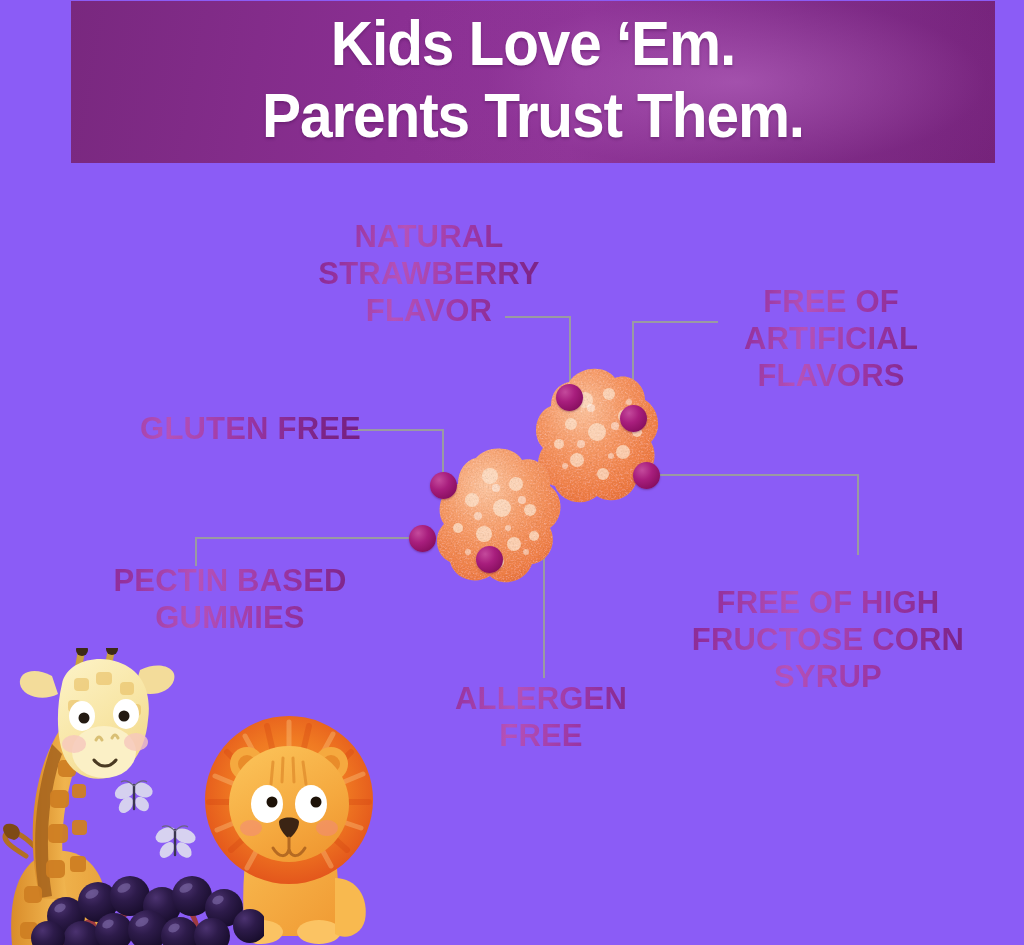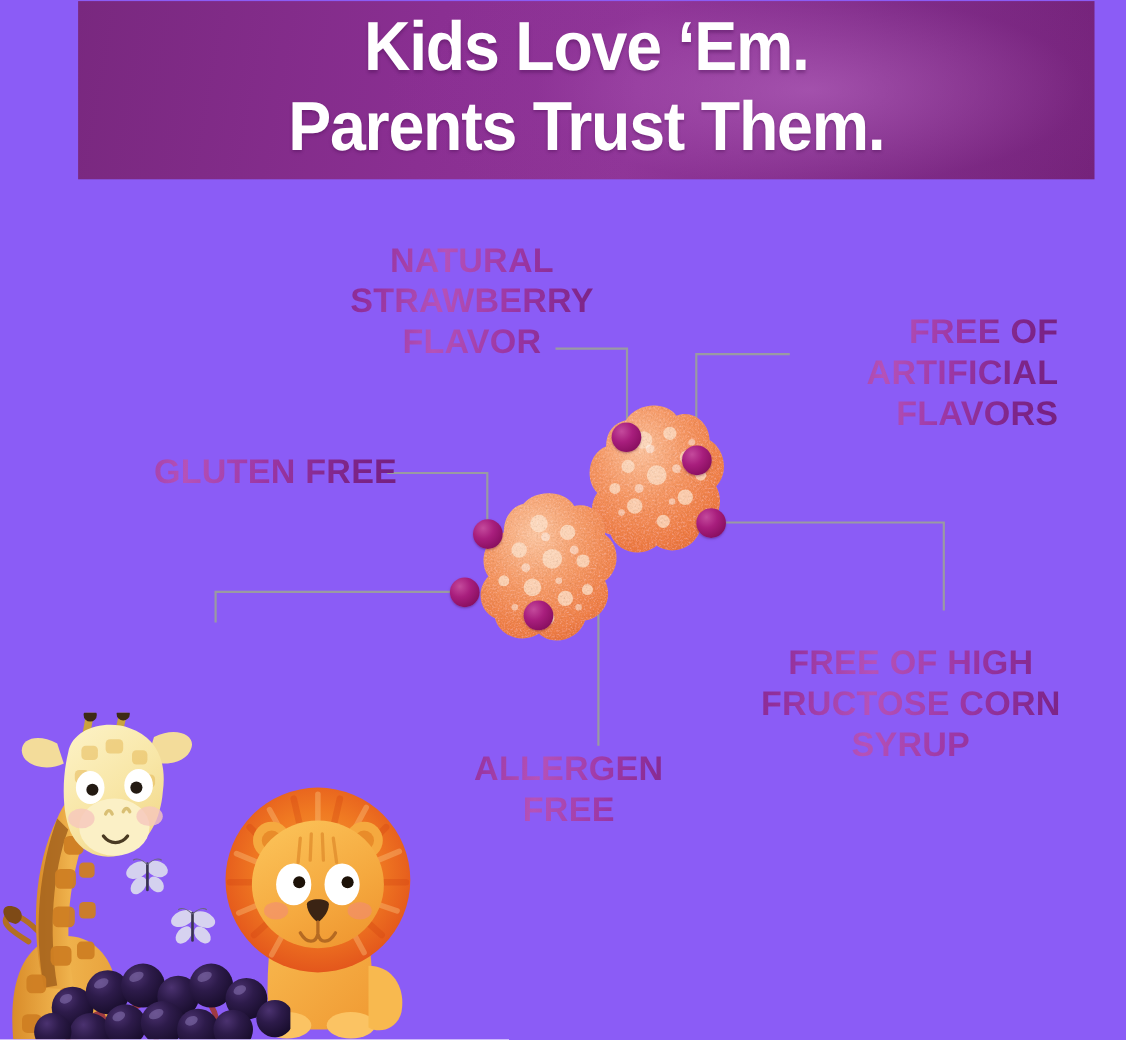--- a/index.html
+++ b/index.html
@@ -206,32 +206,34 @@
   <div class="dot" style="left:620px; top:405px;"></div>
   <div class="dot" style="left:430px; top:472px;"></div>
   <div class="dot" style="left:633px; top:462px;"></div>
   <div class="dot" style="left:409px; top:525px;"></div>
   <div class="dot" style="left:476px; top:546px;"></div>
 
   <div class="label c" style="left:286px; top:218px; width:286px;">Natural
 Strawberry
 Flavor</div>
 
-  <div class="label c" style="left:700px; top:283px; width:262px;text-align:right;">Free of
+  <div class="label c" style="left:700px; top:283px; width:262px;">Free of
 Artificial
 Flavors</div>
 
   <div class="label l" style="left:41px; top:410px; width:320px;">Gluten Free</div>
 
   <div class="label c" style="left:648px; top:584px; width:360px;">Free of High
 Fructose Corn
 Syrup</div>
 
-
-  <div class="label c" style="left:372px; top:680px; width:290px;">Allergen
+  <div class="label c" style="left:62px; top:562px; width:336px;">Pectin Based
+Gummies</div>
+
+  <div class="label c" style="left:396px; top:680px; width:290px;">Allergen
 Free</div>
 
   <svg class="art" style="left:0px; top:648px;" width="220" height="297" viewBox="0 0 220 297">
     <defs>
       <linearGradient id="gBody" x1="0" y1="0" x2="1" y2="0">
         <stop offset="0%" stop-color="#d98c2a"></stop>
         <stop offset="45%" stop-color="#f0b44e"></stop>
         <stop offset="100%" stop-color="#e8a23c"></stop>
       </linearGradient>
       <linearGradient id="gFace" x1="0" y1="0" x2="0.6" y2="1">

